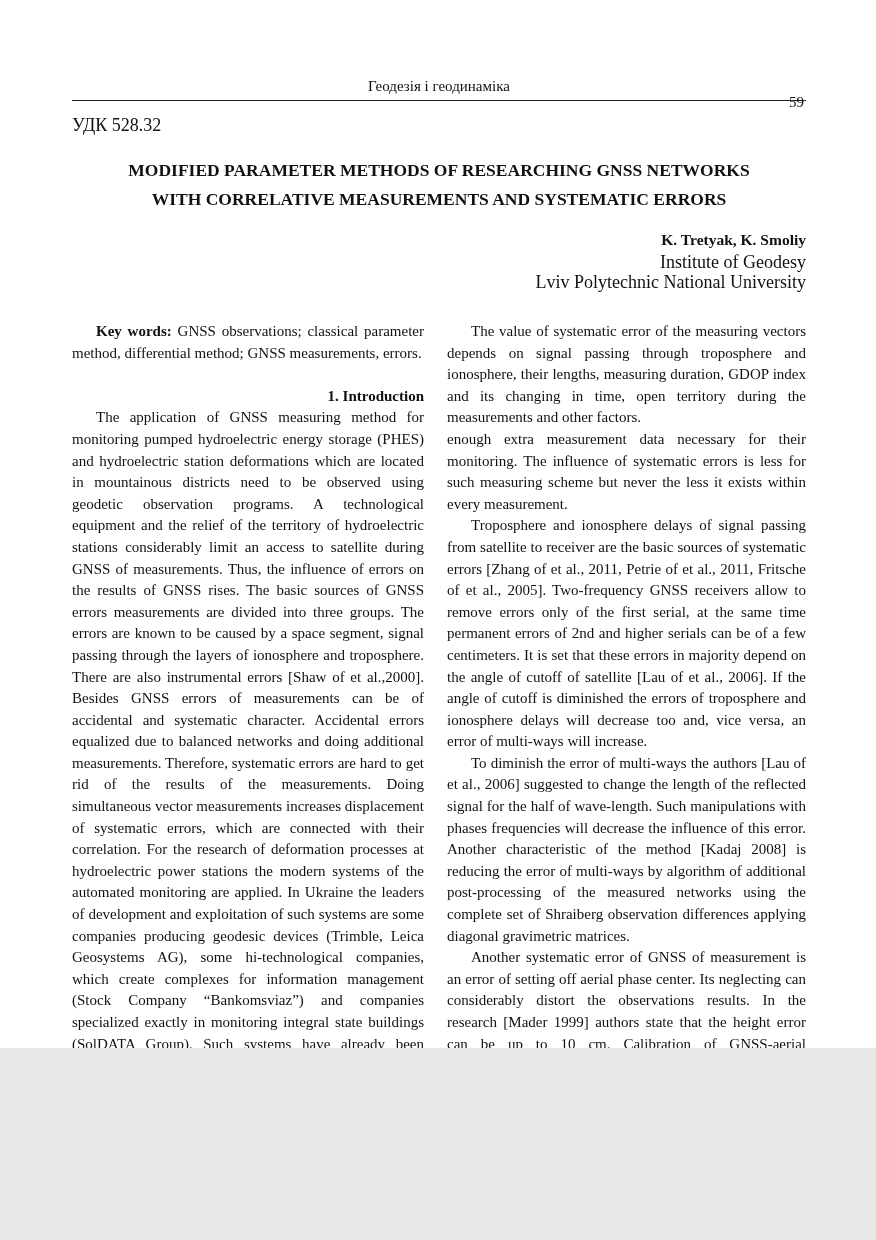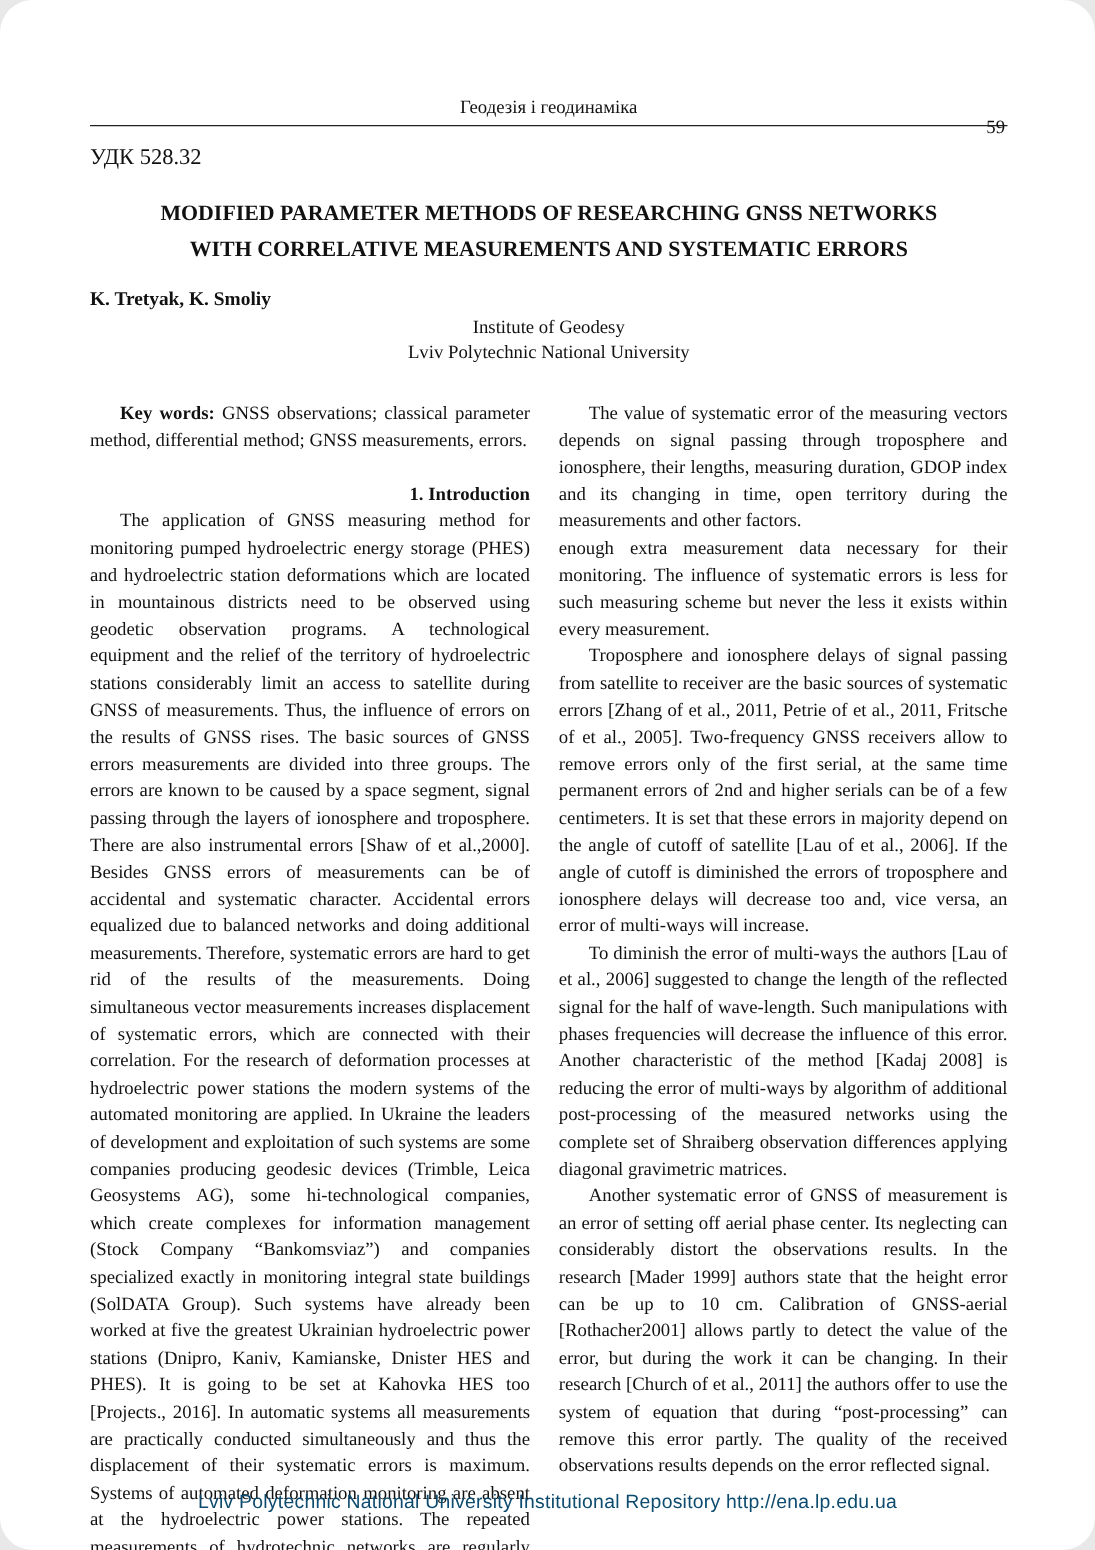--- a/index.html
+++ b/index.html
@@ -1,26 +1,25 @@
 <!DOCTYPE html>
 <html><head>
 <meta charset="utf-8">
 <style>
   * { margin: 0; padding: 0; box-sizing: border-box; }
   html, body { background: #e8e8e8; }
   .page {
     position: relative;
     width: 876px;
-    height: 1240px;
+    height: 1048px;
     margin: 0 auto;
     background: #ffffff;
     font-family: "Liberation Serif", serif;
     color: #111111;
     overflow: hidden;
-    border-radius: 26px;
   }
   .content { margin: 0 70px 0 72px; }
   .running-head {
     position: relative;
     margin-top: 78px;
     padding-bottom: 5px;
     border-bottom: 1.5px solid #222222;
     text-align: center;
     font-size: 15px;
   }
@@ -37,27 +36,27 @@
   .paper-title {
     margin: 20px auto 0 auto;
     max-width: 672px;
     text-align: center;
     font-weight: bold;
     font-size: 17.5px;
     line-height: 29px;
   }
   .authors {
     margin-top: 17px;
-    text-align: left;
+    text-align: right;
     font-weight: bold;
     font-size: 15.5px;
   }
   .affil {
-    text-align: center;
-    font-size: 15px;
+    text-align: right;
+    font-size: 18px;
     line-height: 20px;
   }
   .affil.first { margin-top: 3px; }
   .body-cols {
     display: flex;
     gap: 23px;
     margin-top: 29px;
     font-size: 15px;
     line-height: 21.6px;
     text-align: justify;

